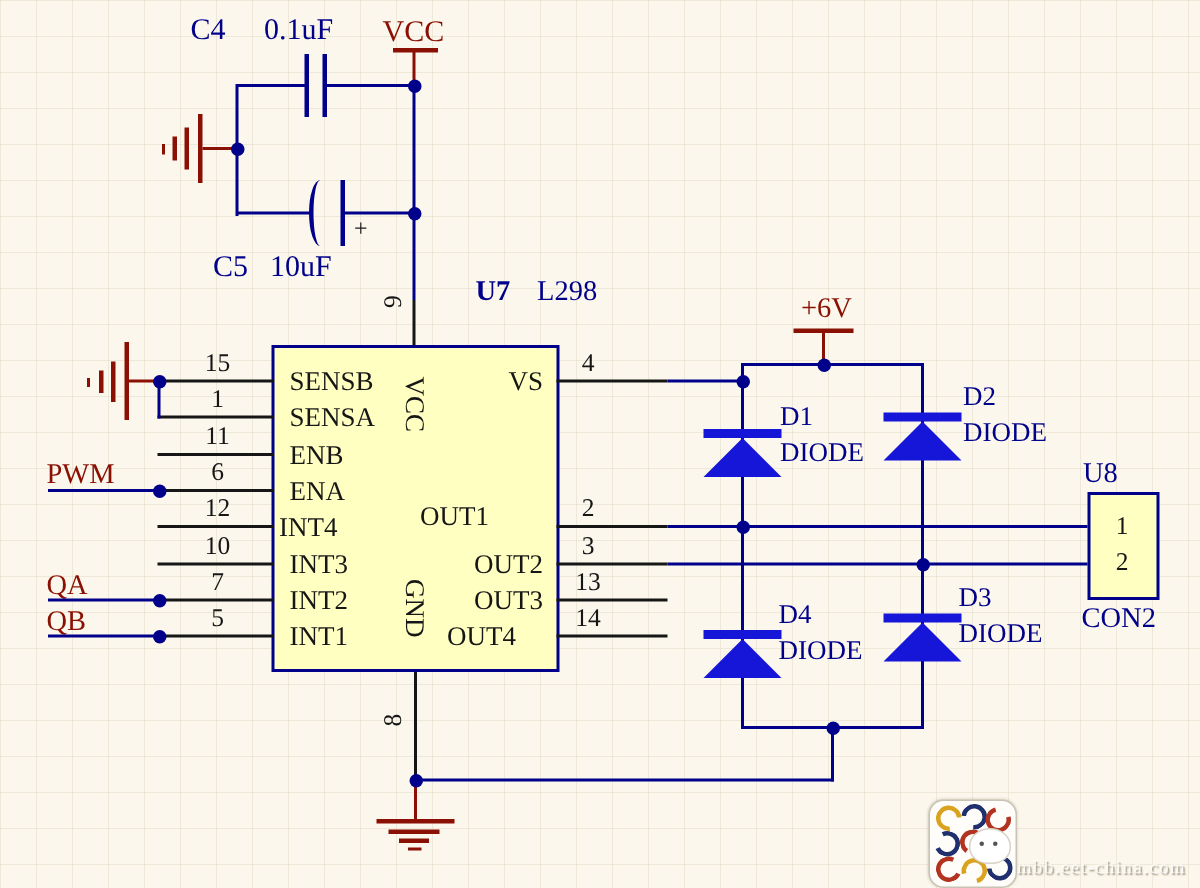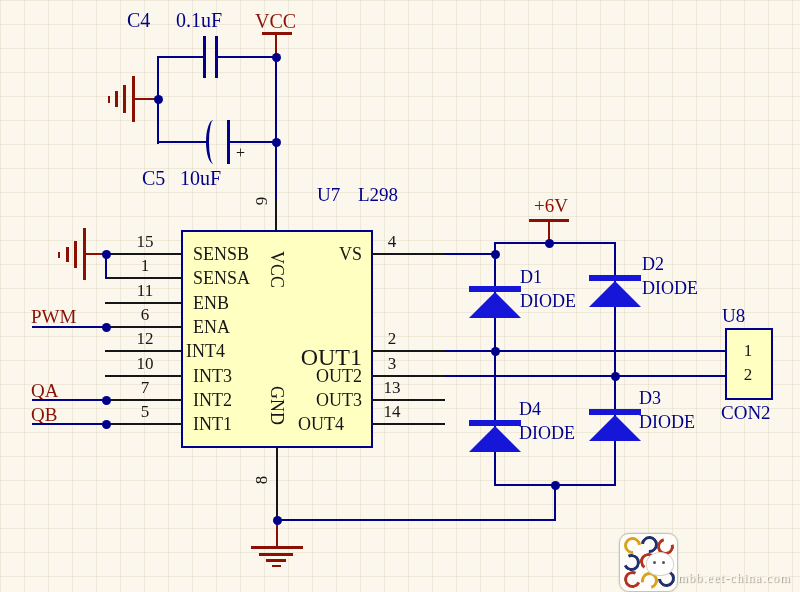--- a/index.html
+++ b/index.html
@@ -71,21 +71,21 @@
   <div class="w" style="left:227px;top:120px;width:3px;height:44px;"></div>
   <div class="w" style="left:230px;top:141px;width:46px;height:2px;"></div>
   <div class="txt blk" style="left:236px;top:145px;font-size:16px;">+</div>
   <div class="txt navy" style="left:142px;top:168px;font-size:20px;font-family:Liberation Serif, serif;">C5</div>
   <div class="txt navy" style="left:180px;top:168px;font-size:20px;">10uF</div>
 
   <div class="w" style="left:275px;top:142px;width:2px;height:58px;"></div>
   <div class="wk" style="left:275px;top:200px;width:2px;height:31px;"></div>
   <div class="vrot blk" style="left:247px;top:191px;width:30px;font-size:17px;transform:rotate(-90deg);">9</div>
 
-  <div class="txt navy" style="left:317px;top:185px;font-size:19px;">U7</div>
+  <div class="txt navy" style="left:317px;top:185px;font-size:19px;font-weight:bold;">U7</div>
   <div class="txt navy" style="left:358px;top:185px;font-size:19px;">L298</div>
   <div class="icbody" style="left:181px;top:230px;width:188px;height:214px;"></div>
 
   <div class="vrot blk" style="left:246px;top:259px;width:60px;font-size:18px;transform:rotate(90deg);">VCC</div>
   <div class="vrot blk" style="left:246px;top:395px;width:60px;font-size:18px;transform:rotate(90deg);">GND</div>
 
   <div class="wk" style="left:105px;top:253px;width:77px;height:2px;"></div>
   <div class="wk" style="left:105px;top:277px;width:77px;height:2px;"></div>
   <div class="wk" style="left:105px;top:302px;width:77px;height:2px;"></div>
   <div class="wk" style="left:105px;top:326px;width:77px;height:2px;"></div>
@@ -132,21 +132,21 @@
   <div class="wk" style="left:371px;top:399px;width:74px;height:2px;"></div>
   <div class="wk" style="left:371px;top:423px;width:74px;height:2px;"></div>
 
   <div class="txt blk" style="left:374px;top:233px;width:36px;text-align:center;font-size:17px;">4</div>
   <div class="txt blk" style="left:374px;top:330px;width:36px;text-align:center;font-size:17px;">2</div>
   <div class="txt blk" style="left:374px;top:355px;width:36px;text-align:center;font-size:17px;">3</div>
   <div class="txt blk" style="left:374px;top:379px;width:36px;text-align:center;font-size:17px;">13</div>
   <div class="txt blk" style="left:374px;top:403px;width:36px;text-align:center;font-size:17px;">14</div>
 
   <div class="txt blk" style="left:280px;top:245px;width:82px;text-align:right;font-size:18px;">VS</div>
-  <div class="txt blk" style="left:280px;top:345px;width:82px;text-align:right;font-size:24px;">OUT1</div>
+  <div class="txt blk" style="left:280px;top:335px;width:82px;text-align:left;font-size:18px;">OUT1</div>
   <div class="txt blk" style="left:280px;top:367px;width:82px;text-align:right;font-size:18px;">OUT2</div>
   <div class="txt blk" style="left:280px;top:391px;width:82px;text-align:right;font-size:18px;">OUT3</div>
   <div class="txt blk" style="left:280px;top:415px;width:82px;text-align:center;font-size:18px;">OUT4</div>
 
   <div class="w" style="left:445px;top:253px;width:51px;height:2px;"></div>
   <div class="w" style="left:445px;top:350px;width:281px;height:2px;"></div>
   <div class="w" style="left:445px;top:375px;width:281px;height:2px;"></div>
 
   <div class="txt red" style="left:534px;top:196px;font-size:19px;">+6V</div>
   <div class="wr" style="left:529px;top:219px;width:40px;height:3px;"></div>

